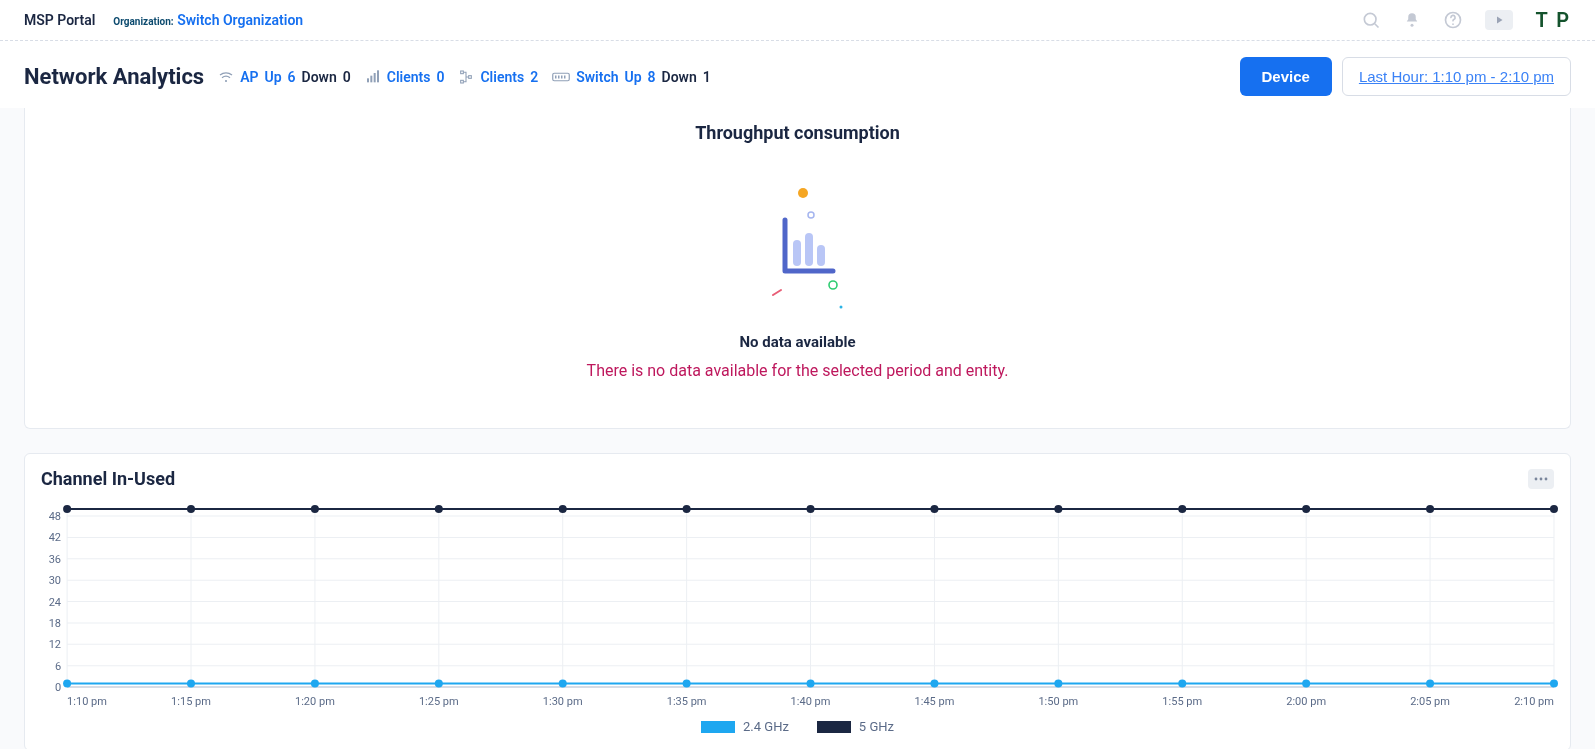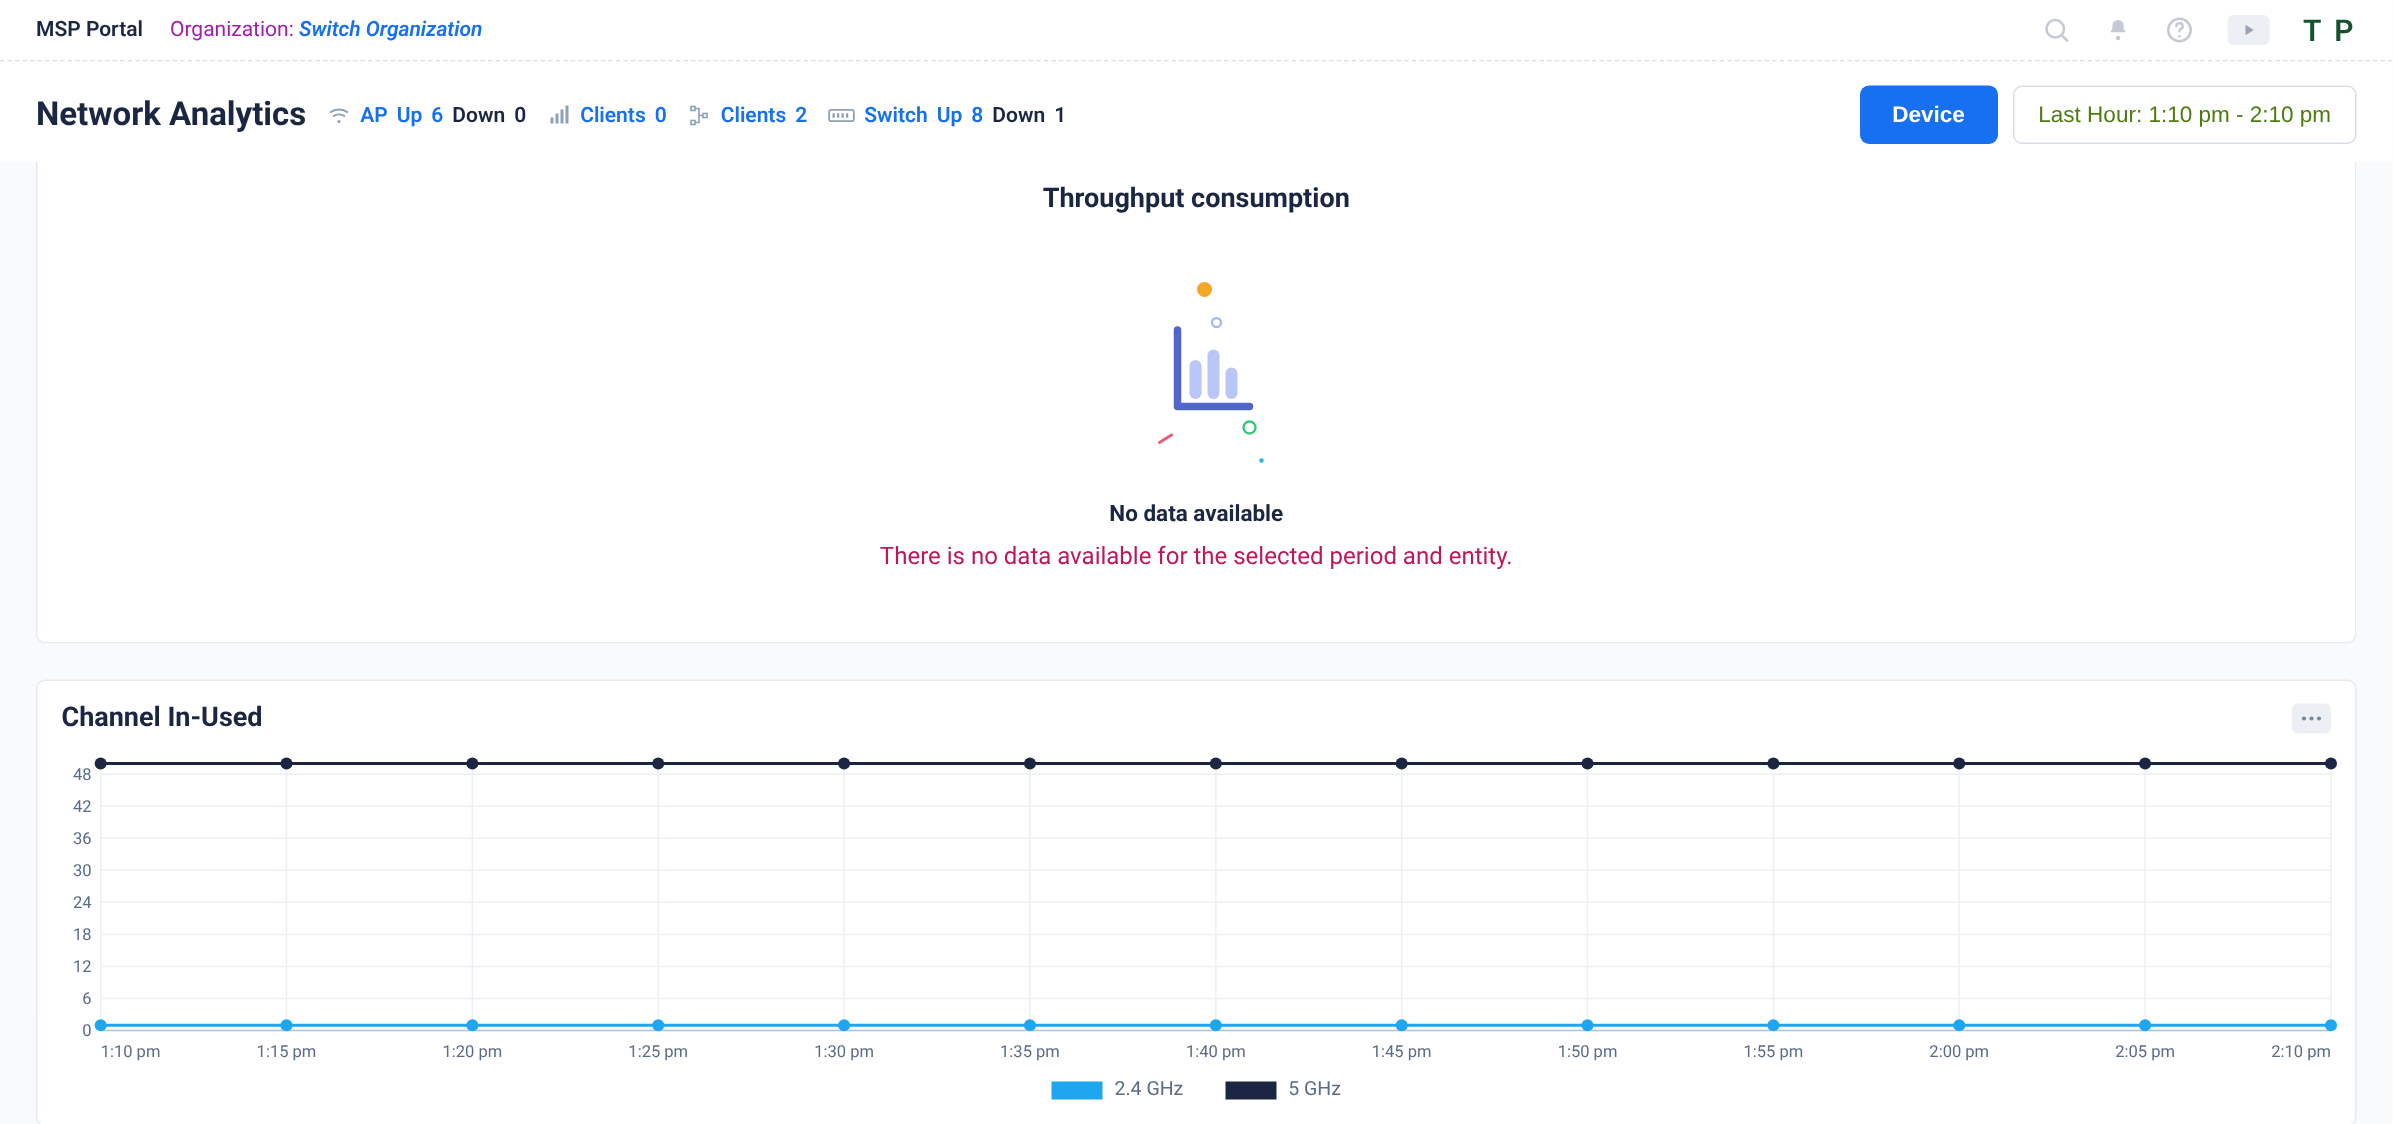--- a/index.html
+++ b/index.html
@@ -13,22 +13,22 @@
   
   .top-header {
     display: flex;
     align-items: center;
     justify-content: space-between;
     padding: 8px 24px;
     border-bottom: 1px dashed #d8dde6;
   }
   .top-left { display: flex; align-items: center; gap: 18px; }
   .portal-link { font-weight: 600; font-size: 14px; color: #1b2742; }
-  .org-label { font-weight: 400; font-size: 14px; color: #a21caf; }
-  .switch-org { color: #1670f0; font-weight: 600; cursor: pointer; font-style: italic; }
+  .org-label { font-weight: 700; font-size: 10px; color: #0c4a6e; }
+  .switch-org { color: #1670f0; font-weight: 600; cursor: pointer; }
   .top-right { display: flex; align-items: center; gap: 22px; }
   .hdr-icon { color: #c4c9d4; display: inline-flex; }
   .video-box {
     background: #eceff3; border-radius: 4px; width: 28px; height: 20px;
     display: flex; align-items: center; justify-content: center;
   }
   .avatar {
     font-weight: 600; font-size: 20px; color: #14532d; letter-spacing: 2px;
   }
 
@@ -44,21 +44,21 @@
   .stat-label { color: #1670f0; }
   .stat-dark { color: #1b2742; font-weight: 600; }
   .stat-icon { color: #90a0b7; display: inline-flex; }
   .sub-right { display: flex; gap: 10px; }
   .device-btn {
     background: #1670f0; color: #fff; border: none; border-radius: 6px;
     padding: 10px 22px; font-weight: 600; font-size: 15px; cursor: pointer;
   }
   .time-btn {
     background: #fff; border: 1px solid #d8dde6; border-radius: 6px;
-    padding: 10px 16px; font-weight: 500; font-size: 15px; color: #4d7c0f; cursor: pointer;
+    padding: 10px 16px; font-weight: 500; font-size: 15px; color: #3b82f6; cursor: pointer; text-decoration: underline;
   }
 
   
   .panels { padding: 0 24px 24px 24px; background: #f9fafc; }
   .panel {
     background: #fff; border: 1px solid #e6eaf0; border-radius: 6px;
     margin-bottom: 24px;
   }
   .panel-title {
     font-size: 18px; font-weight: 700; color: #1b2742;

